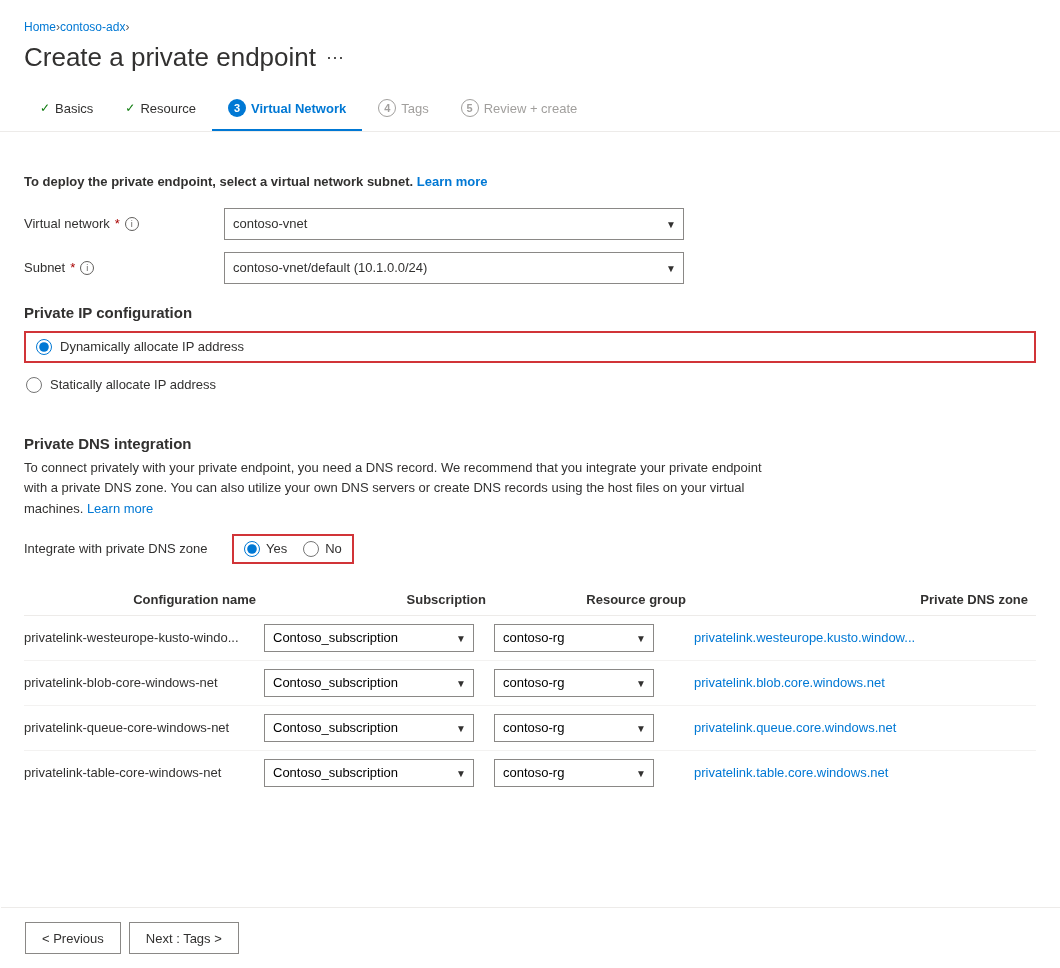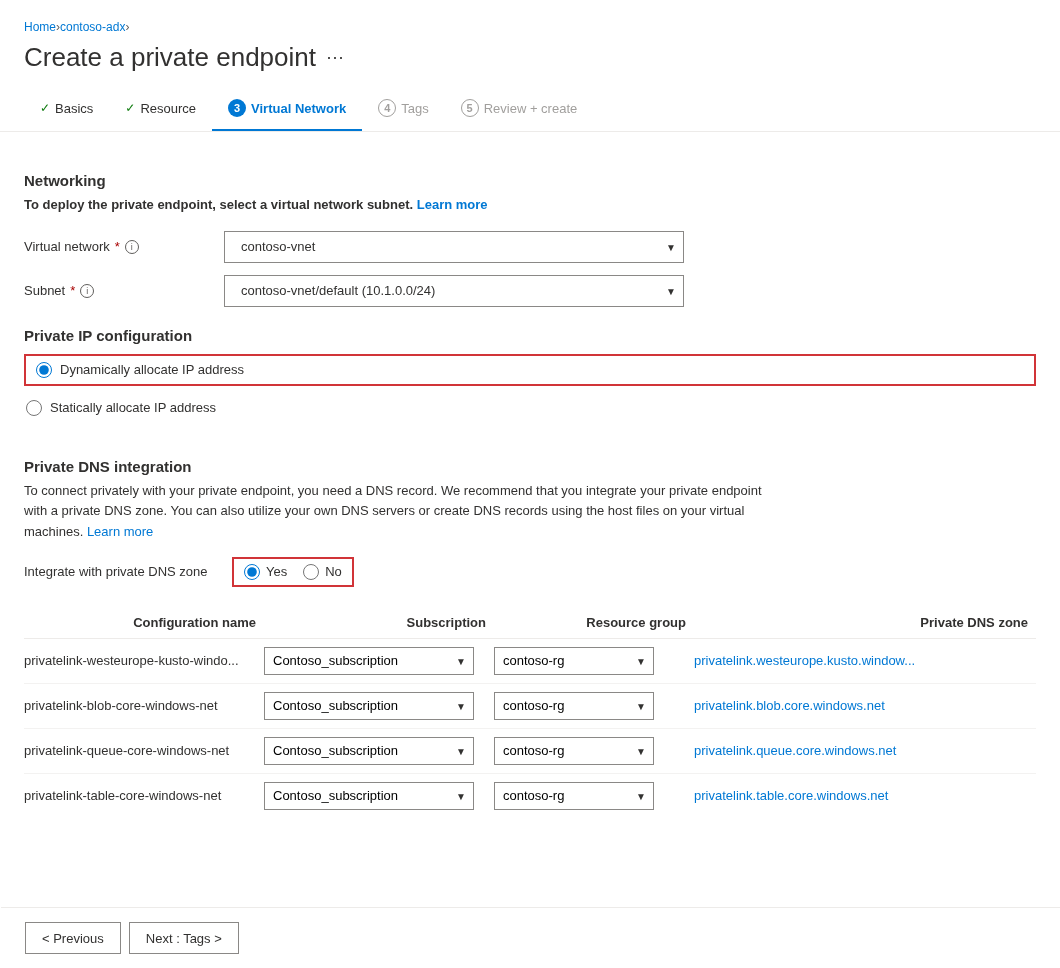--- a/index.html
+++ b/index.html
@@ -132,21 +132,21 @@
       cursor: pointer;
     }
 
     .select-wrapper {
       position: relative;
       width: 460px;
     }
     .select-field {
       width: 100%;
       border: 1px solid #8a8886;
-      padding: 6px 32px 6px 16px;
+      padding: 6px 32px 6px 8px;
       font-size: 13px;
       color: #323130;
       background: #fff;
       appearance: none;
       cursor: pointer;
       height: 32px;
     }
     .select-arrow {
       position: absolute;
       right: 8px;
@@ -301,21 +301,20 @@
   </div>
   <div class="tab disabled">
     <span class="tab-num inactive-num">5</span>
     <span>Review + create</span>
   </div>
 </div>
 
 <div class="main-content">
 
   <div class="section-divider">
-    <div class="section-title">Networking</div>
     <div class="section-desc">
       <span>To deploy the private endpoint, select a virtual network subnet.</span>
       <a>Learn more</a>
     </div>
   </div>
 
   <div class="form-row">
     <div class="form-label">
       <span>Virtual network</span>
       <span class="required"> *</span>

